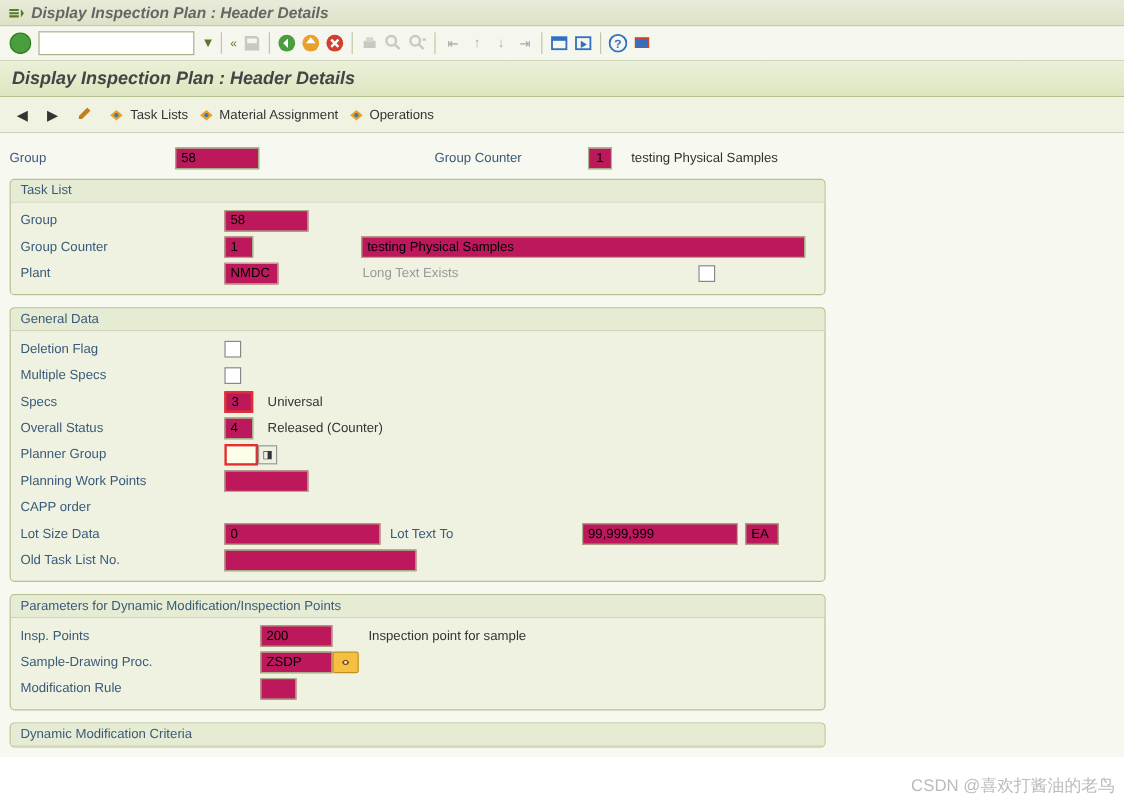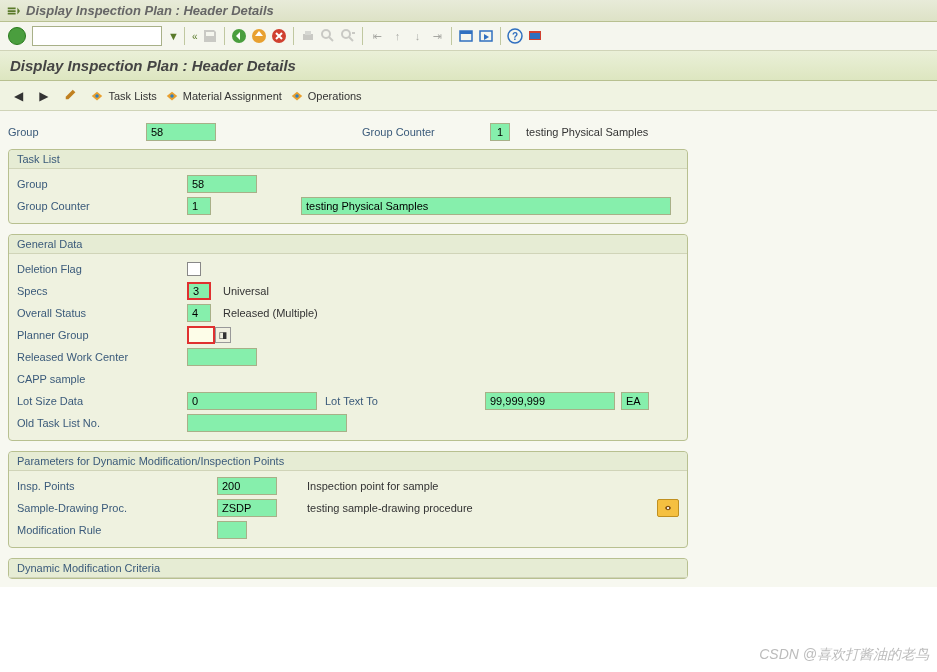--- a/index.html
+++ b/index.html
@@ -19,32 +19,32 @@
 .page-header-text { font-size: 15px; font-weight: bold; font-style: italic; color: #444; }
 .nav-toolbar { background: #f0f3e2; padding: 4px 10px; display: flex; align-items: center; gap: 8px; border-bottom: 1px solid #d0d4b8; }
 .nav-btn { color: #333; cursor: pointer; padding: 2px 4px; font-size: 12px; }
 .nav-link { display: flex; align-items: center; gap: 4px; color: #333; cursor: pointer; }
 .nav-link-icon { width: 14px; height: 14px; }
 .content { padding: 8px; background: #f7f8f0; }
 .top-row { display: flex; align-items: center; gap: 8px; padding: 4px 0 8px; }
 .label { color: #3a5a7a; display: inline-block; }
 .label-dim { color: #999; }
 .input { border: 1px solid #a8b088; background: #fdfde8; height: 18px; padding: 1px 4px; font-size: 11px; font-family: inherit; }
-.input-ro { background: #86efac; }
+.input-ro { background: #be185d; }
 .panel { border: 1px solid #b8c090; border-radius: 4px; background: #eff2e0; margin-bottom: 10px; width: 680px; }
 .panel-title { padding: 3px 8px; color: #3a5a7a; background: #e6ecd4; border-bottom: 1px solid #d0d4b8; border-radius: 4px 4px 0 0; }
 .panel-body { padding: 4px 8px 6px; }
 .row { display: flex; align-items: center; min-height: 22px; }
 .col-lbl { width: 170px; color: #3a5a7a; }
 .checkbox { width: 14px; height: 14px; border: 1px solid #888; background: #fff; display: inline-block; }
 .highlight-red { border: 2px solid #e03030 !important; }
 .f4-btn { width: 16px; height: 16px; border: 1px solid #999; background: #f0f0e0; display:inline-flex; align-items:center; justify-content:center; cursor:pointer; font-size:9px; }
 .gold-btn { width: 22px; height: 18px; background: #f5c040; border: 1px solid #c09020; border-radius: 2px; cursor:pointer; display:inline-flex; align-items:center; justify-content:center; }
 .select { border: 1px solid #a8b088; background: #fdfde8; height: 18px; width: 360px; }
-.watermark { position: fixed; bottom: 8px; right: 8px; color: rgba(120,120,120,0.5); font-size: 14px; font-style: italic; }
+.watermark { position: fixed; bottom: 8px; right: 8px; color: rgba(120,120,120,0.5); font-size: 14px; }
 </style>
 </head>
 <body>
 
 <div class="titlebar">
   <span class="titlebar-icon">
     <svg viewBox="0 0 16 16">
         <path fill="currentColor" d="M2 4h9v2H2zM2 7h9v2H2zM2 10h9v2H2zM13 4l3 4-3 4z"></path>
       </svg>
   </span>
@@ -183,51 +183,62 @@
       <div class="row">
         <span class="col-lbl">Group</span>
         <input class="input input-ro" style="width: 70px;" value="58">
       </div>
       <div class="row">
         <span class="col-lbl">Group Counter</span>
         <input class="input input-ro" style="width: 24px;" value="1">
         <span style="width:90px"></span>
         <input class="input input-ro" style="width: 370px;" value="testing Physical Samples">
       </div>
+      <div class="row">
+        <span class="col-lbl">Plant</span>
+        <input class="input input-ro" style="width: 45px;" value="NMDC">
+        <span style="width:70px"></span>
+        <span class="label-dim" style="width:280px">Long Text Exists</span>
+        <span class="checkbox"></span>
+      </div>
     </div>
   </div>
 
   <div class="panel">
     <div class="panel-title">General Data</div>
     <div class="panel-body">
       <div class="row">
         <span class="col-lbl label-dim">Deletion Flag</span>
         <span class="checkbox"></span>
       </div>
       <div class="row">
+        <span class="col-lbl label-dim">Multiple Specs</span>
+        <span class="checkbox"></span>
+      </div>
+      <div class="row">
         <span class="col-lbl">Specs</span>
         <input class="input input-ro highlight-red" style="width: 24px;" value="3">
         <span style="margin-left:12px">Universal</span>
       </div>
       <div class="row">
         <span class="col-lbl">Overall Status</span>
         <input class="input input-ro" style="width: 24px;" value="4">
-        <span style="margin-left:12px">Released (Multiple)</span>
+        <span style="margin-left:12px">Released (Counter)</span>
       </div>
       <div class="row">
         <span class="col-lbl">Planner Group</span>
         <input class="input highlight-red" style="width: 28px; border-style: dashed;" value="">
         <span class="f4-btn">◨</span>
       </div>
       <div class="row">
-        <span class="col-lbl">Released Work Center</span>
+        <span class="col-lbl">Planning Work Points</span>
         <input class="input input-ro" style="width: 70px;" value="">
       </div>
       <div class="row">
-        <span class="col-lbl">CAPP sample</span>
+        <span class="col-lbl">CAPP order</span>
       </div>
       <div class="row">
         <span class="col-lbl">Lot Size Data</span>
         <input class="input input-ro" style="width: 130px;" value="0">
         <span class="label" style="margin-left:8px;width:160px">Lot Text To</span>
         <input class="input input-ro" style="width: 130px;" value="99,999,999">
         <input class="input input-ro" style="width: 28px; margin-left: 6px;" value="EA">
       </div>
       <div class="row">
         <span class="col-lbl">Old Task List No.</span>
@@ -240,21 +251,20 @@
     <div class="panel-title">Parameters for Dynamic Modification/Inspection Points</div>
     <div class="panel-body">
       <div class="row">
         <span class="col-lbl" style="width:200px">Insp. Points</span>
         <input class="input input-ro" style="width: 60px;" value="200">
         <span style="margin-left:30px">Inspection point for sample</span>
       </div>
       <div class="row">
         <span class="col-lbl" style="width:200px">Sample-Drawing Proc.</span>
         <input class="input input-ro" style="width: 60px;" value="ZSDP">
-        <span style="margin-left:30px;flex:1">testing sample-drawing procedure</span>
         <span class="gold-btn">
             <svg width="12" height="12" viewBox="0 0 16 16">
               <path fill="#805010" d="M4 8c2-4 6-4 8 0-2 4-6 4-8 0z"></path>
               <circle cx="8" cy="8" r="1.5" fill="#fff"></circle>
             </svg>
           </span>
       </div>
       <div class="row">
         <span class="col-lbl" style="width:200px">Modification Rule</span>
         <input class="input input-ro" style="width: 30px;">

